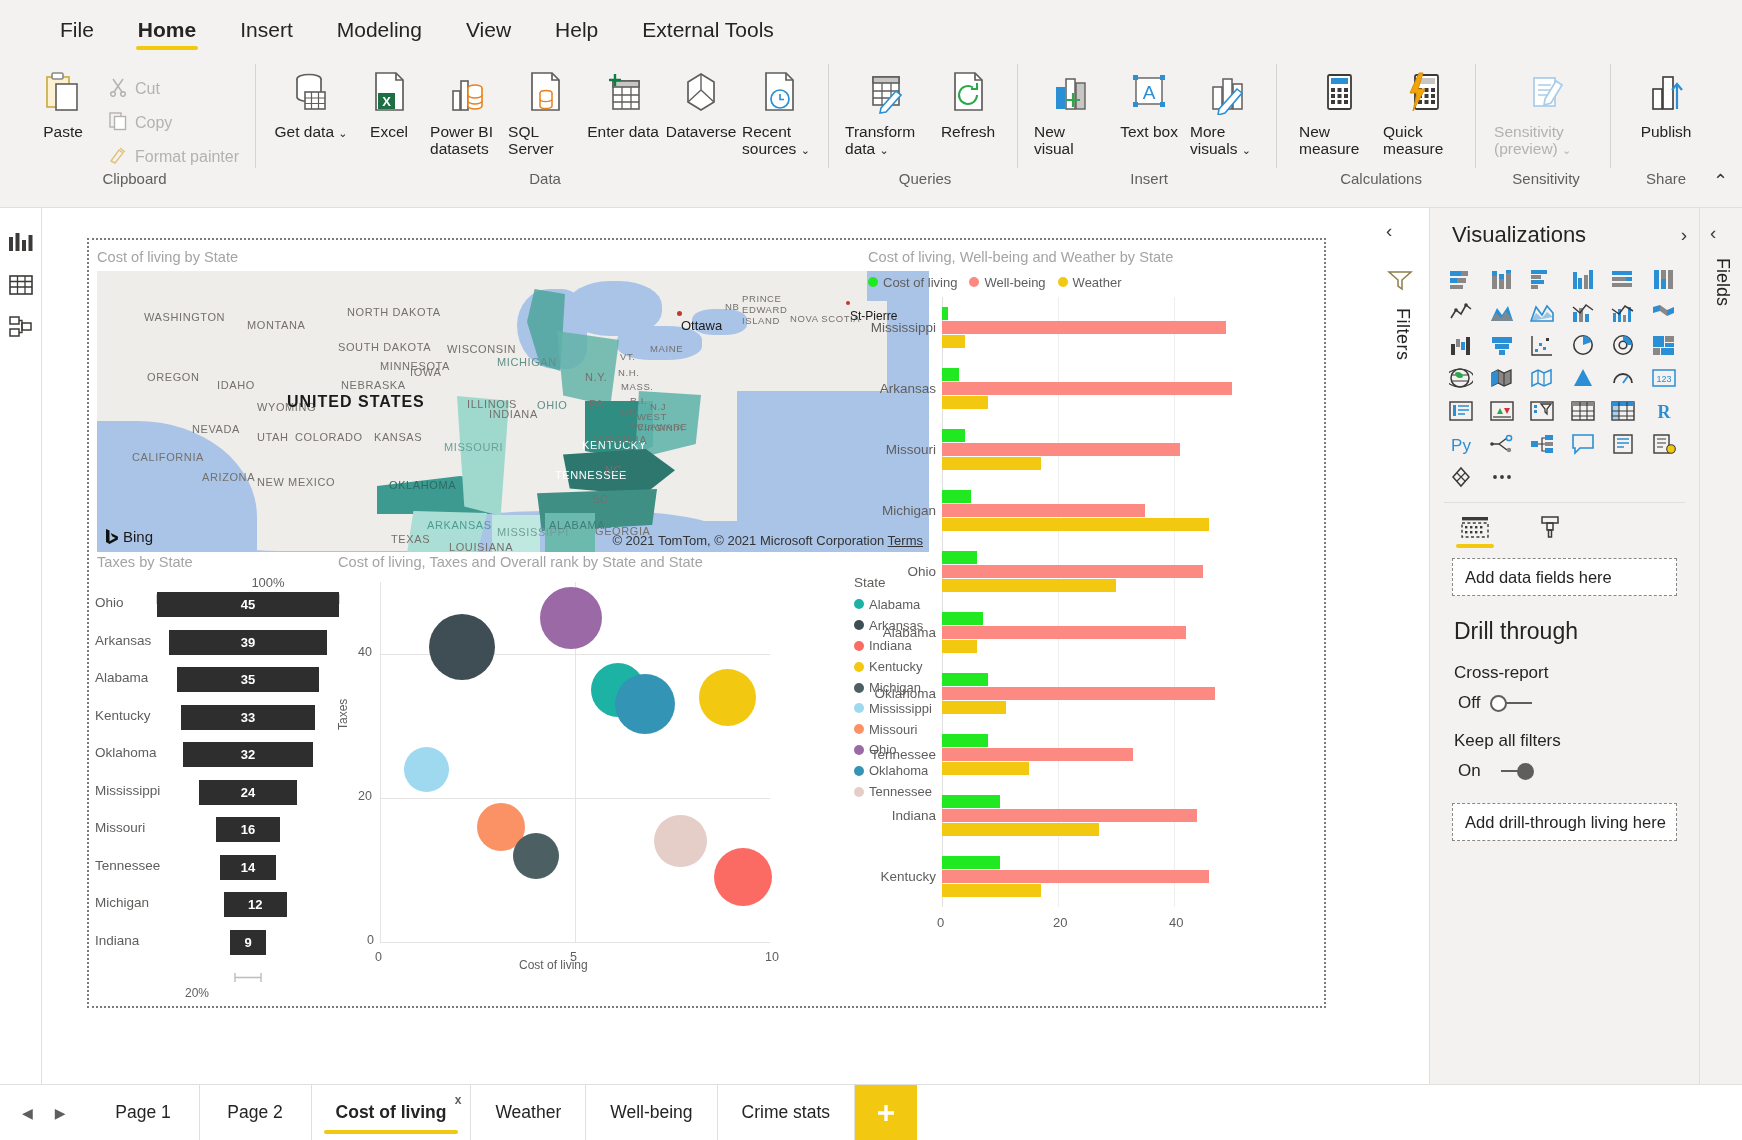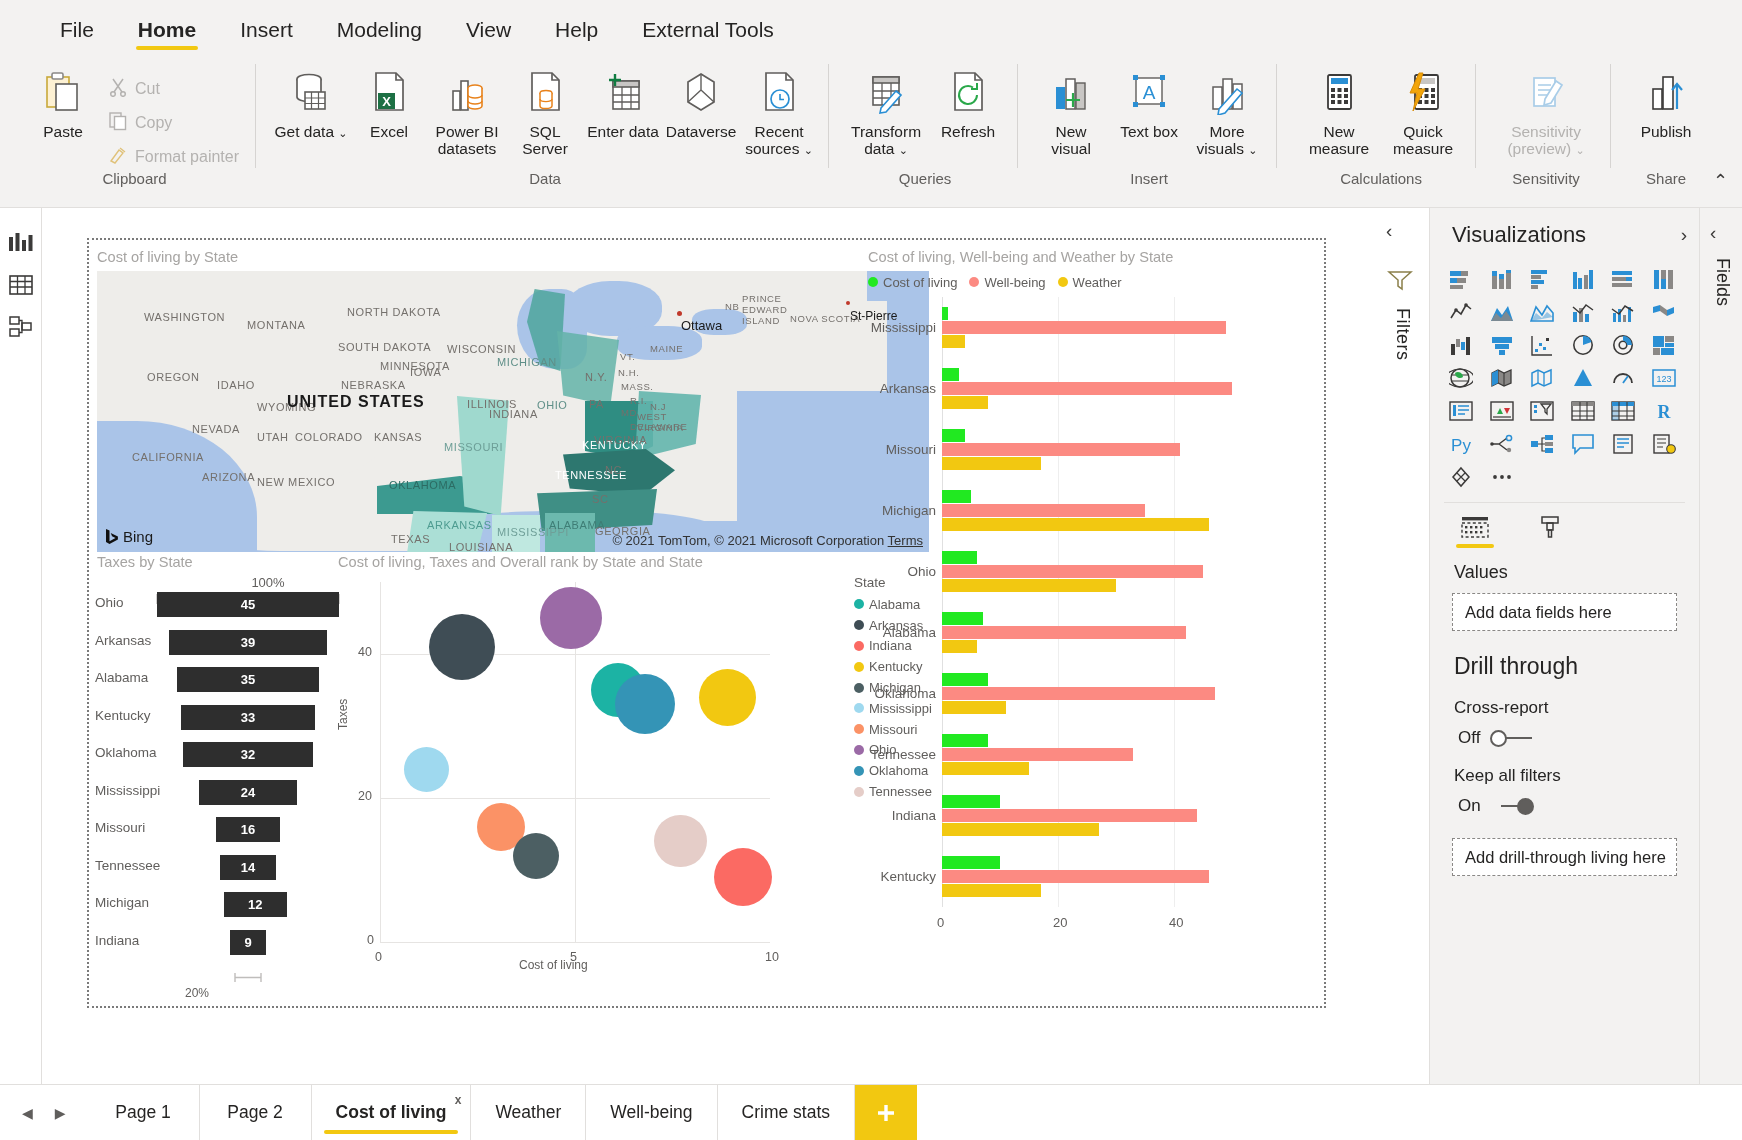--- a/index.html
+++ b/index.html
@@ -17,21 +17,21 @@
   .rtab { position:relative; font-size:21px; color:#252423; padding:0 22px 14px 22px; cursor:pointer; line-height:1; }
   .rtab.active { font-weight:bold; }
   .rtab.active::after { content:""; position:absolute; left:20px; right:20px; bottom:4px; height:4px; background:#f2c811; border-radius:2px; }
   #ribbon-body { position:relative; height:148px; display:flex; align-items:flex-start; }
   .rgroup { position:relative; height:148px; display:flex; flex-direction:column; align-items:center; padding:0 10px; }
   .rgroup .gitems { display:flex; align-items:flex-start; height:120px; padding-top:8px; }
   .rgroup .glabel { font-size:15px; color:#605e5c; text-align:center; width:100%; margin-top:-4px; }
   .rsep { width:1px; height:104px; background:#d6d4d2; margin-top:10px; align-self:flex-start; }
   .rbtn { width:78px; display:flex; flex-direction:column; align-items:center; cursor:pointer; padding:2px 2px; }
   .rbtn .ico { height:56px; display:flex; align-items:center; justify-content:center; }
-  .rbtn .lbl { font-size:15.5px; color:#252423; text-align:center; line-height:1.12; margin-top:3px; }
+  .rbtn .lbl { font-size:15.5px; color:#252423; text-align:left; line-height:1.12; margin-top:3px; }
   .rbtn.dim .lbl, .rbtn.dim { color:#b4b2b0; }
   .rbtn.small { width:auto; flex-direction:row; align-items:center; gap:7px; padding:5px 6px; }
   .rbtn.small .ico { height:24px; }
   .rbtn.small .lbl { font-size:16px; }
   #clipboard-col { display:flex; flex-direction:row; align-items:flex-start; }
   #clip-small { display:flex; flex-direction:column; padding-top:8px; }
   .chev { font-size:11px; }
   #ribbon-collapse { position:absolute; right:14px; bottom:10px; color:#3b3a39; font-size:18px; cursor:pointer; }
   #ribbon-bottom-line { position:absolute; left:0; top:207px; width:1742px; height:1px; background:#e1dfdd; }
 
@@ -1111,21 +1111,20 @@
     </div>
     <div class="ftab">
       <svg width="30" height="24" viewBox="0 0 30 24">
         <rect x="8" y="2" width="16" height="6" fill="none" stroke="#3b3a39" stroke-width="1.5"></rect>
         <rect x="13" y="8" width="6" height="7" fill="none" stroke="#3b3a39" stroke-width="1.5"></rect>
         <rect x="14.5" y="15" width="3" height="7" fill="none" stroke="#3b3a39" stroke-width="1.5"></rect>
       </svg>
       <span class="uline"></span>
     </div>
   </div>
-  <div id="values-label">Values</div>
   <div class="drop-well">
     <span>Add data fields here</span>
   </div>
   <div id="drill-title">Drill through</div>
   <div class="toggle-label">Cross-report</div>
   <div class="toggle-row">
     <span class="tg-txt">Off</span>
     <span class="switch off">
         <span class="track"></span>
         <span class="knob"></span>

